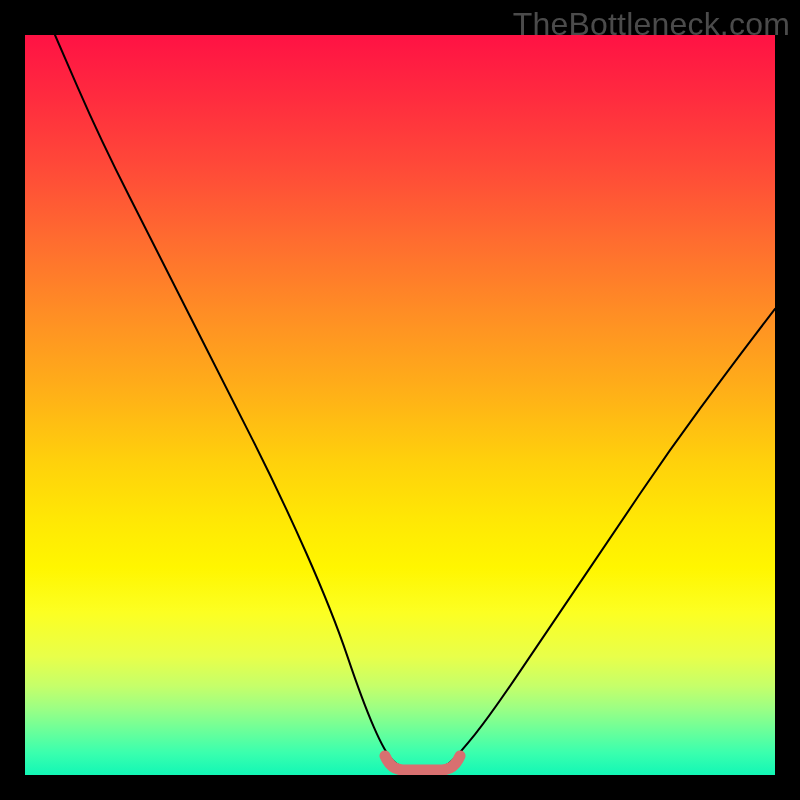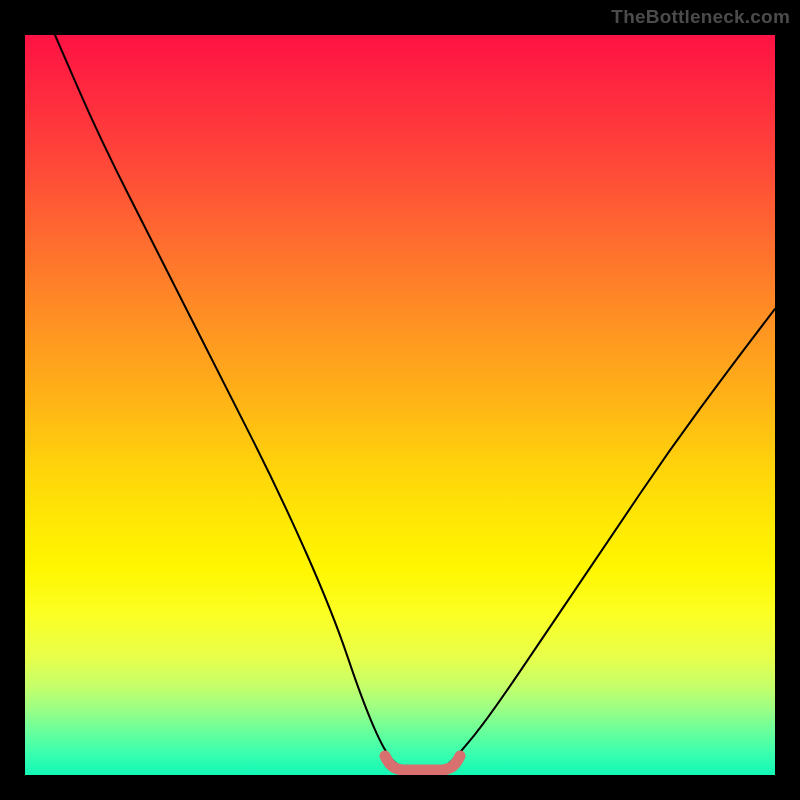--- a/index.html
+++ b/index.html
@@ -15,22 +15,22 @@
     position: relative;
     width: 800px;
     height: 800px;
     background: #000;
   }
   .watermark {
     position: absolute;
     top: 6px;
     right: 10px;
     color: #4b4b4b;
-    font-size: 19px;
-    font-weight: 700;
+    font-size: 32px;
+    font-weight: 400;
     letter-spacing: 0.2px;
     z-index: 10;
   }
   .plot {
     position: absolute;
     left: 25px;
     top: 35px;
     width: 750px;
     height: 740px;
     overflow: hidden;

